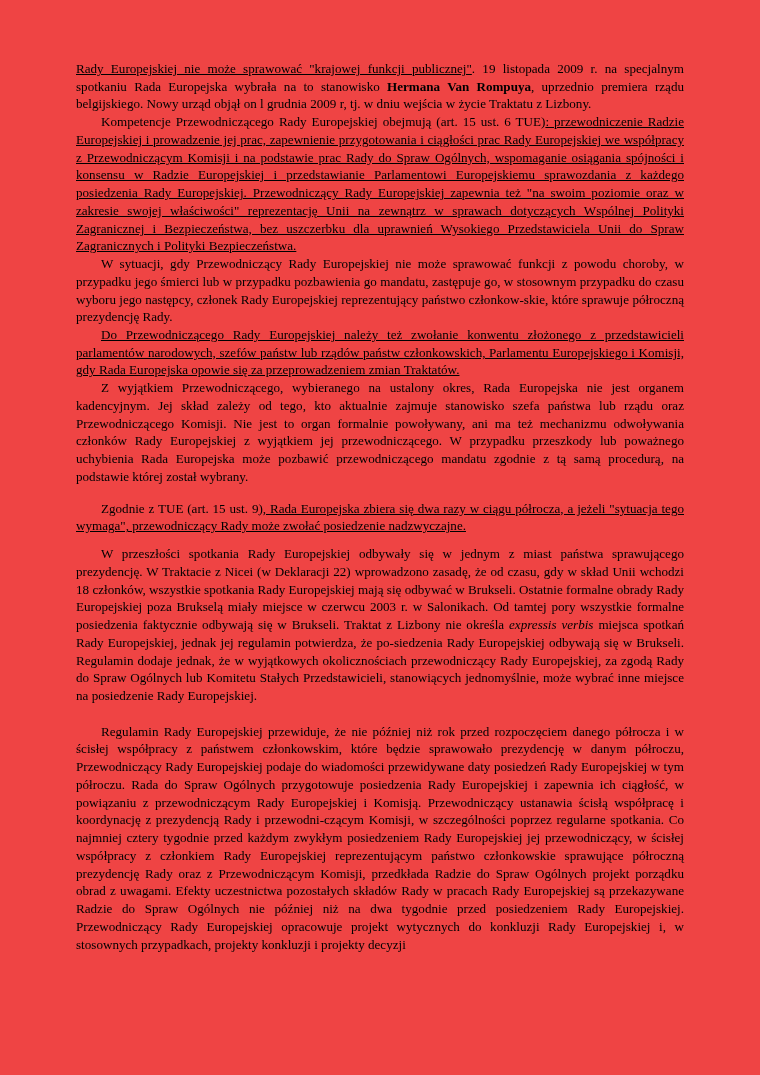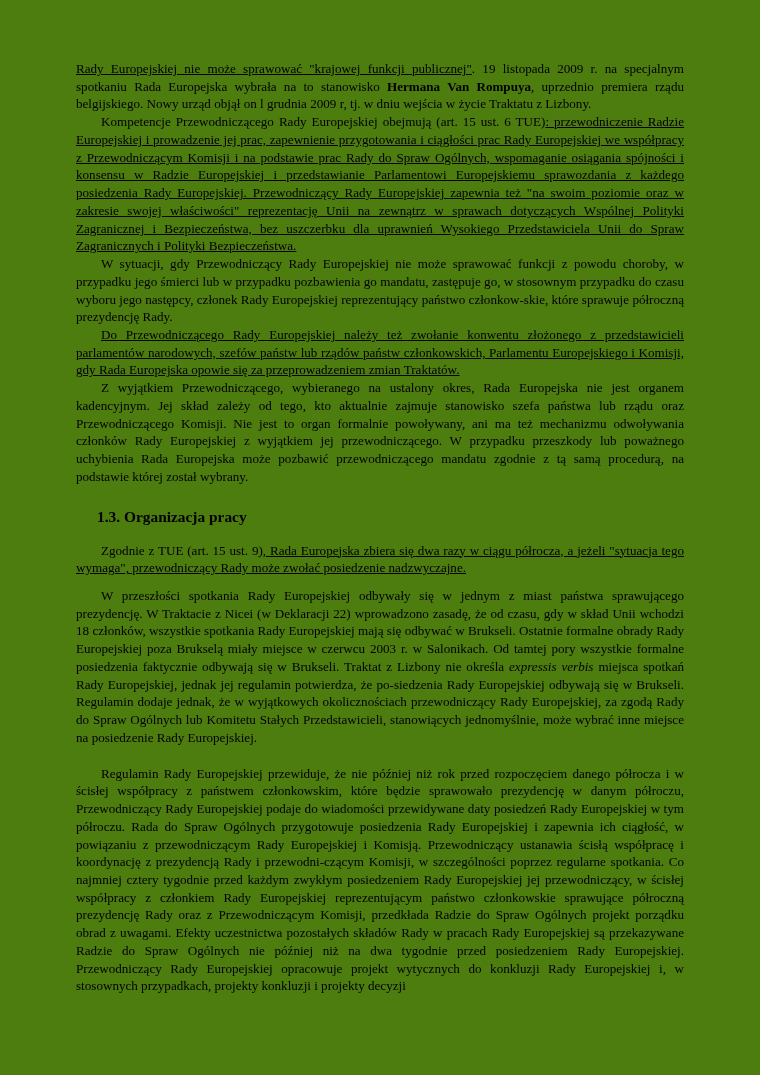--- a/index.html
+++ b/index.html
@@ -3,21 +3,21 @@
 <meta charset="utf-8">
 <style>
   html, body {
     margin: 0;
     padding: 0;
     background: #ffffff;
   }
   .page {
     width: 760px;
     height: 1075px;
-    background: #4d7c0f;
+    background: #ef4444;
     position: relative;
     box-sizing: border-box;
     padding: 60px 76px 20px 76px;
     font-family: "Liberation Serif", serif;
     font-size: 13.1px;
     line-height: 1.355;
     color: #000000;
     overflow: hidden;
   }
   p {
@@ -56,21 +56,20 @@
 <div class="page">
 
   <div>
     <p class=""><span class="u">Rady Europejskiej nie może sprawować "krajowej funkcji publicznej"</span><span>. 19 listopada 2009 r. na specjalnym spotkaniu Rada Europejska wybrała na to stanowisko </span><span class="b">Hermana Van Rompuya</span><span>, uprzednio premiera rządu belgijskiego. Nowy urząd objął on l grudnia 2009 r, tj. w dniu wejścia w życie Traktatu z Lizbony.</span></p>
     <p class="indent"><span>Kompetencje Przewodniczącego Rady Europejskiej obejmują (art. 15 ust. 6 TUE)</span><span class="u">: przewodniczenie Radzie Europejskiej i prowadzenie jej prac, zapewnienie przygotowania i ciągłości prac Rady Europejskiej we współpracy z Przewodniczącym Komisji i na podstawie prac Rady do Spraw Ogólnych, wspomaganie osiągania spójności i konsensu w Radzie Europejskiej i przedstawianie Parlamentowi Europejskiemu sprawozdania z każdego posiedzenia Rady Europejskiej. Przewodniczący Rady Europejskiej zapewnia też "na swoim poziomie oraz w zakresie swojej właściwości" reprezentację Unii na zewnątrz w sprawach dotyczących Wspólnej Polityki Zagranicznej i Bezpieczeństwa, bez uszczerbku dla uprawnień Wysokiego Przedstawiciela Unii do Spraw Zagranicznych i Polityki Bezpieczeństwa.</span></p>
     <p class="indent"><span>W sytuacji, gdy Przewodniczący Rady Europejskiej nie może sprawować funkcji z powodu choroby, w przypadku jego śmierci lub w przypadku pozbawienia go mandatu, zastępuje go, w stosownym przypadku do czasu wyboru jego następcy, członek Rady Europejskiej reprezentujący państwo członkow-skie, które sprawuje półroczną prezydencję Rady.</span></p>
     <p class="indent"><span class="u">Do Przewodniczącego Rady Europejskiej należy też zwołanie konwentu złożonego z przedstawicieli parlamentów narodowych, szefów państw lub rządów państw członkowskich, Parlamentu Europejskiego i Komisji, gdy Rada Europejska opowie się za przeprowadzeniem zmian Traktatów.</span></p>
     <p class="indent"><span>Z wyjątkiem Przewodniczącego, wybieranego na ustalony okres, Rada Europejska nie jest organem kadencyjnym. Jej skład zależy od tego, kto aktualnie zajmuje stanowisko szefa państwa lub rządu oraz Przewodniczącego Komisji. Nie jest to organ formalnie powoływany, ani ma też mechanizmu odwoływania członków Rady Europejskiej z wyjątkiem jej przewodniczącego. W przypadku przeszkody lub poważnego uchybienia Rada Europejska może pozbawić przewodniczącego mandatu zgodnie z tą samą procedurą, na podstawie której został wybrany.</span></p>
   </div>
 
-  <h2 class="section">1.3. Organizacja pracy</h2>
 
   <div class="gap-m"></div>
 
   <div>
     <p class="indent"><span>Zgodnie z TUE (art. 15 ust. 9</span><span class="u">), Rada Europejska zbiera się dwa razy w ciągu półrocza, a jeżeli "sytuacja tego wymaga", przewodniczący Rady może zwołać posiedzenie nadzwyczajne.</span></p>
     <div class="gap-s"></div>
     <p class="indent"><span>W przeszłości spotkania Rady Europejskiej odbywały się w jednym z miast państwa sprawującego prezydencję. W Traktacie z Nicei (w Deklaracji 22) wprowadzono zasadę, że od czasu, gdy w skład Unii wchodzi 18 członków, wszystkie spotkania Rady Europejskiej mają się odbywać w Brukseli. Ostatnie formalne obrady Rady Europejskiej poza Brukselą miały miejsce w czerwcu 2003 r. w Salonikach. Od tamtej pory wszystkie formalne posiedzenia faktycznie odbywają się w Brukseli. Traktat z Lizbony nie określa </span><span class="it">expressis verbis</span><span> miejsca spotkań Rady Europejskiej, jednak jej regulamin potwierdza, że po-siedzenia Rady Europejskiej odbywają się w Brukseli. Regulamin dodaje jednak, że w wyjątkowych okolicznościach przewodniczący Rady Europejskiej, za zgodą Rady do Spraw Ogólnych lub Komitetu Stałych Przedstawicieli, stanowiących jednomyślnie, może wybrać inne miejsce na posiedzenie Rady Europejskiej.</span></p>
     <div class="gap-l"></div>
     <p class="indent"><span>Regulamin Rady Europejskiej przewiduje, że nie później niż rok przed rozpoczęciem danego półrocza i w ścisłej współpracy z państwem członkowskim, które będzie sprawowało prezydencję w danym półroczu, Przewodniczący Rady Europejskiej podaje do wiadomości przewidywane daty posiedzeń Rady Europejskiej w tym półroczu. Rada do Spraw Ogólnych przygotowuje posiedzenia Rady Europejskiej i zapewnia ich ciągłość, w powiązaniu z przewodniczącym Rady Europejskiej i Komisją. Przewodniczący ustanawia ścisłą współpracę i koordynację z prezydencją Rady i przewodni-czącym Komisji, w szczególności poprzez regularne spotkania. Co najmniej cztery tygodnie przed każdym zwykłym posiedzeniem Rady Europejskiej jej przewodniczący, w ścisłej współpracy z członkiem Rady Europejskiej reprezentującym państwo członkowskie sprawujące półroczną prezydencję Rady oraz z Przewodniczącym Komisji, przedkłada Radzie do Spraw Ogólnych projekt porządku obrad z uwagami. Efekty uczestnictwa pozostałych składów Rady w pracach Rady Europejskiej są przekazywane Radzie do Spraw Ogólnych nie później niż na dwa tygodnie przed posiedzeniem Rady Europejskiej. Przewodniczący Rady Europejskiej opracowuje projekt wytycznych do konkluzji Rady Europejskiej i, w stosownych przypadkach, projekty konkluzji i projekty decyzji</span></p>
   </div>

